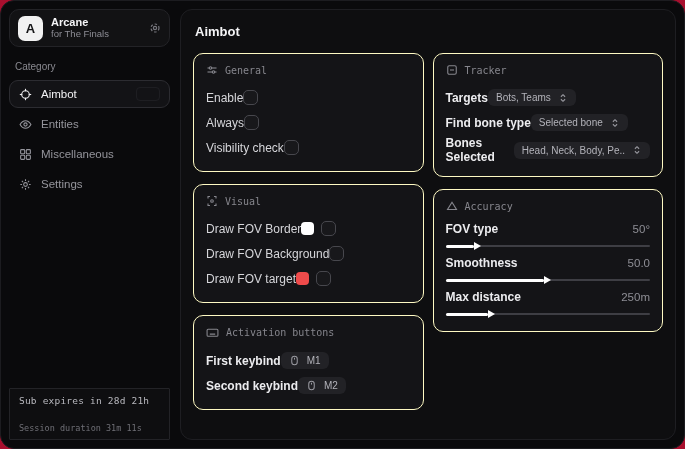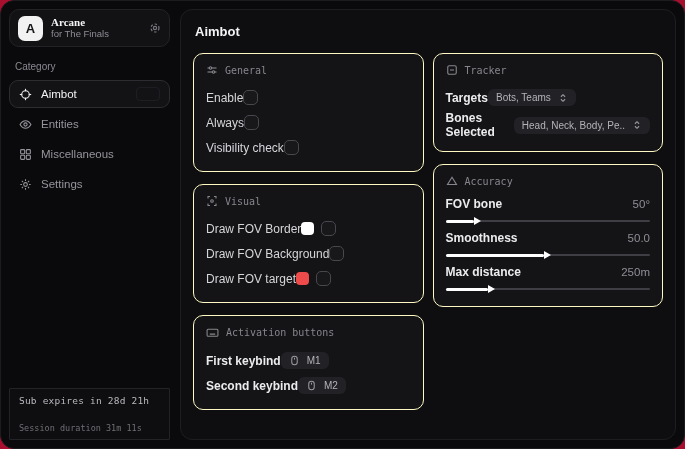--- a/index.html
+++ b/index.html
@@ -27,21 +27,21 @@
     background:#121214; border:1px solid #232327;
     border-radius:10px; padding:6px 8px; height:38px;
   }
   .logo {
     width:25px; height:25px; border-radius:7px;
     background:#f2f2f2; color:#151517;
     display:flex; align-items:center; justify-content:center;
     font-weight:bold; font-size:13px;
   }
   .brand-text { flex:1; line-height:1.15; }
-  .brand-name { color:#f5f5f7; font-size:11px; font-weight:bold;font-family:Liberation Serif, serif; }
+  .brand-name { color:#f5f5f7; font-size:11px; font-weight:bold; }
   .brand-sub { color:#8e8e96; font-size:9.5px; }
   .brand-gear { color:#77777e; display:flex; }
   .category-label {
     color:#8a8a91; font-size:10px; margin:14px 0 8px 6px;
   }
   .nav { display:flex; flex-direction:column; gap:2px; }
   .nav-item {
     display:flex; align-items:center; gap:9px;
     height:28px; padding:0 9px; border-radius:9px;
     color:#95959c; font-size:11.5px;
@@ -326,20 +326,31 @@
             <span class="pill">
               <span class="pill-text">Bots, Teams</span>
               <span class="picon">
                 <svg width="10" height="10" viewBox="0 0 24 24" fill="none" stroke="currentColor" stroke-width="2.6">
                   <path d="M7 9l5-5 5 5M7 15l5 5 5-5"></path>
                 </svg>
               </span>
             </span>
           </div>
 
+          <div class="row">
+            <span class="row-label strong">Find bone type</span>
+            <span class="pill">
+              <span class="pill-text">Selected bone</span>
+              <span class="picon">
+                <svg width="10" height="10" viewBox="0 0 24 24" fill="none" stroke="currentColor" stroke-width="2.6">
+                  <path d="M7 9l5-5 5 5M7 15l5 5 5-5"></path>
+                </svg>
+              </span>
+            </span>
+          </div>
 
           <div class="row">
             <span class="row-label strong">Bones Selected</span>
             <span class="pill bones">
               <span class="pill-text">Head, Neck, Body, Pe..</span>
               <span class="picon">
                 <svg width="10" height="10" viewBox="0 0 24 24" fill="none" stroke="currentColor" stroke-width="2.6">
                   <path d="M7 9l5-5 5 5M7 15l5 5 5-5"></path>
                 </svg>
               </span>
@@ -352,21 +363,21 @@
             <span>
               <svg width="12" height="12" viewBox="0 0 24 24" fill="none" stroke="currentColor" stroke-width="2.2">
                 <path d="M12 4.5L21 19H3z"></path>
               </svg>
             </span>
             <span>Accuracy</span>
           </div>
 
           <div class="slider-row">
             <div class="slider-head">
-              <span class="row-label strong">FOV bone</span>
+              <span class="row-label strong">FOV type</span>
               <span class="slider-value">50°</span>
             </div>
             <div class="slider-track">
               <div class="slider-fill" style="width: 14%;">
                 <span class="slider-thumb"></span>
               </div>
             </div>
           </div>
 
           <div class="slider-row">

